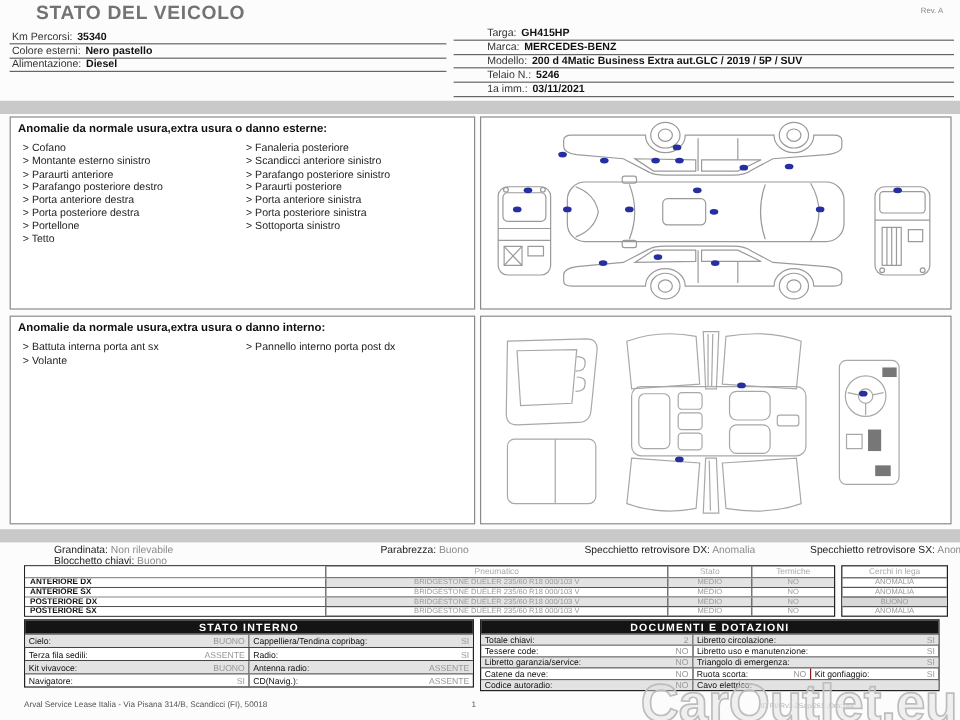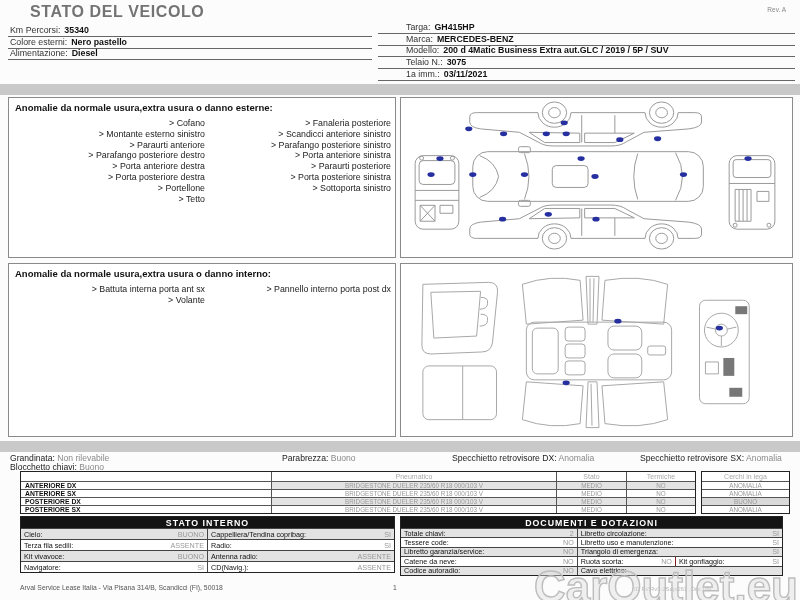--- a/index.html
+++ b/index.html
@@ -18,28 +18,28 @@
   .graybar{position:absolute;left:0;width:800px;height:11px;background:#c9c9c9;}
   .gb1{top:84px;} .gb2{top:441px;}
 
   
   .box{position:absolute;background:#fff;border:1px solid #8a8a8a;}
   .box-ext-list{left:8px;top:97px;width:388px;height:161px;}
   .box-ext-diag{left:400px;top:97px;width:393px;height:161px;}
   .box-int-list{left:8px;top:263px;width:388px;height:174px;}
   .box-int-diag{left:400px;top:263px;width:393px;height:174px;}
   .box-title{font-size:9.5px;font-weight:bold;color:#111;padding:4px 0 3px 6px;}
-  .anom-cols{display:flex;padding:2px 4px 0 10px;text-align:right;}
+  .anom-cols{display:flex;padding:2px 4px 0 10px;}
   .anom-cols ul{list-style:none;width:50%;}
   li.anom{font-size:8.8px;line-height:10.8px;color:#222;white-space:nowrap;}
   li.anom::before{content:"> ";}
   .diag-svg{width:100%;height:100%;display:block;}
 
   
-  .cond{position:absolute;font-size:8.6px;white-space:nowrap;}
+  .cond{position:absolute;font-size:8.6px;white-space:nowrap;margin-left:35px;}
   .cond .cl{color:#222;}
   .cond .cv{color:#8a8a8a;}
 
   
   .tt{position:absolute;left:20px;top:471px;width:676px;border:1px solid #222;background:#fff;}
   .tt-row{display:flex;height:8px;border-top:1px solid #555;}
   .tt-row.tt-head{border-top:none;height:9px;}
   .tt-c{display:flex;align-items:center;justify-content:center;font-size:6.3px;color:#999;border-left:1px solid #555;overflow:hidden;white-space:nowrap;}
   .tt-c:first-child{border-left:none;}
   .c-pos{width:250px;justify-content:flex-start;padding-left:4px;font-size:6.8px;font-weight:bold;color:#111;background:#fff;}
@@ -111,21 +111,21 @@
     <div class="hrow">
       <span class="hl">Marca:</span>
       <span class="hv">MERCEDES-BENZ</span>
     </div>
     <div class="hrow">
       <span class="hl">Modello:</span>
       <span class="hv">200 d 4Matic Business Extra aut.GLC / 2019 / 5P / SUV</span>
     </div>
     <div class="hrow">
       <span class="hl">Telaio N.:</span>
-      <span class="hv">3075</span>
+      <span class="hv">5246</span>
     </div>
     <div class="hrow">
       <span class="hl">1a imm.:</span>
       <span class="hv">03/11/2021</span>
     </div>
   </div>
 
   <div class="graybar gb1"></div>
 
   <div class="box box-ext-list">
@@ -138,22 +138,22 @@
         <li class="anom">Parafango posteriore destro</li>
         <li class="anom">Porta anteriore destra</li>
         <li class="anom">Porta posteriore destra</li>
         <li class="anom">Portellone</li>
         <li class="anom">Tetto</li>
       </ul>
       <ul>
         <li class="anom">Fanaleria posteriore</li>
         <li class="anom">Scandicci anteriore sinistro</li>
         <li class="anom">Parafango posteriore sinistro</li>
+        <li class="anom">Paraurti posteriore</li>
         <li class="anom">Porta anteriore sinistra</li>
-        <li class="anom">Paraurti posteriore</li>
         <li class="anom">Porta posteriore sinistra</li>
         <li class="anom">Sottoporta sinistro</li>
       </ul>
     </div>
   </div>
 
   <div class="box box-ext-diag">
     <svg id="ext-svg" class="diag-svg" viewBox="0 0 393 160" preserveAspectRatio="xMidYMid meet">
       <defs>
         <g id="side-car" stroke="#9a9a9a" fill="none" stroke-width="1">

